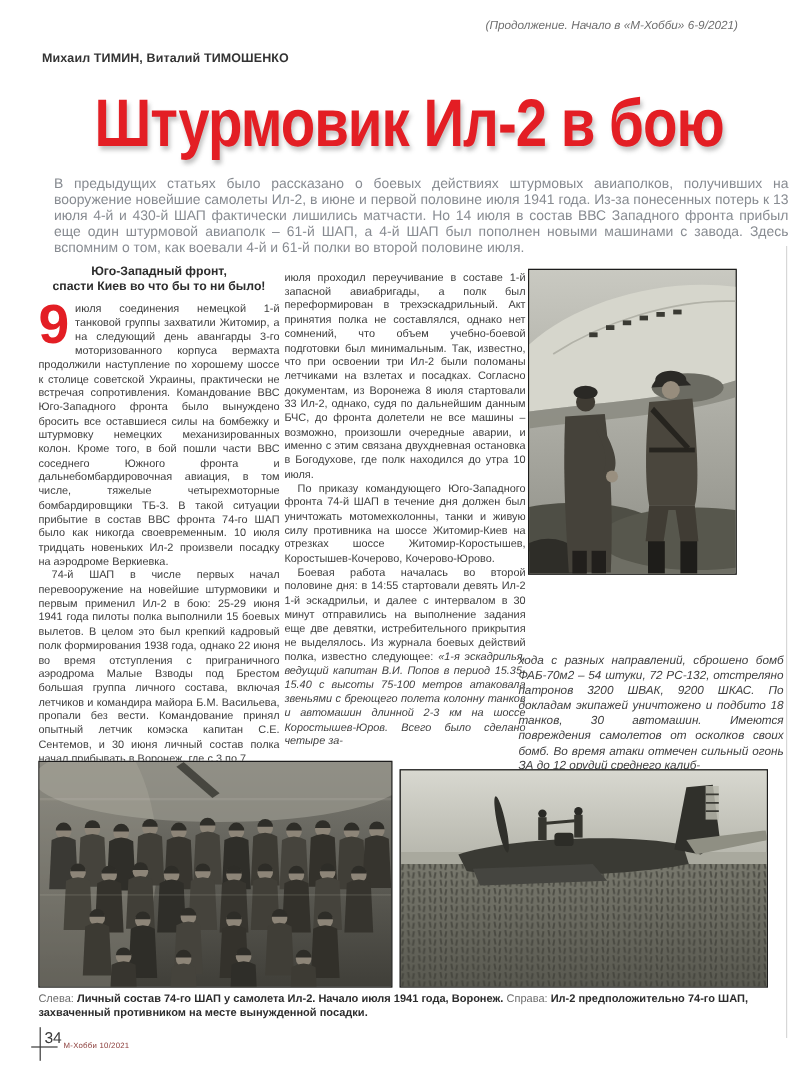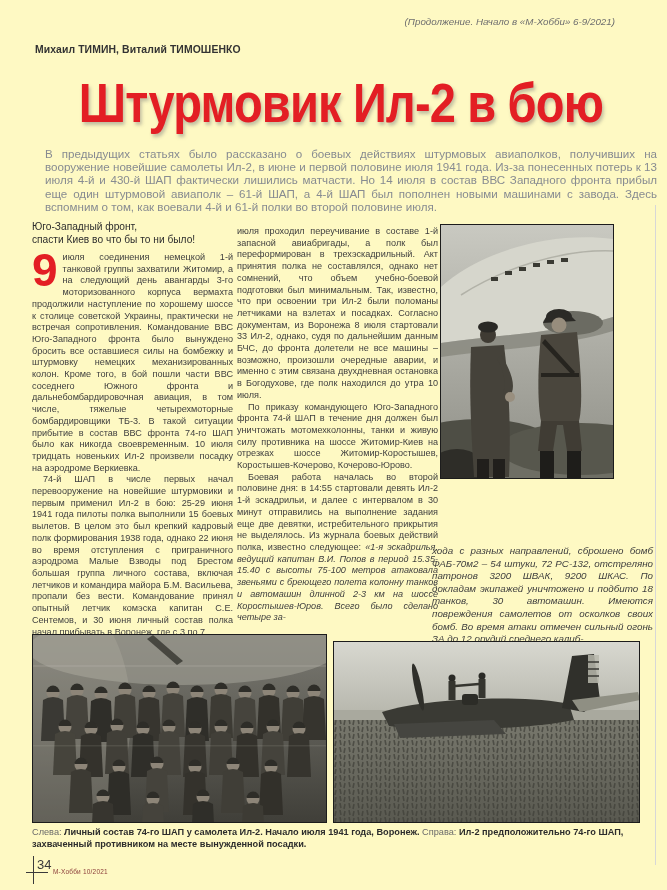--- a/index.html
+++ b/index.html
@@ -1,33 +1,33 @@
 <!DOCTYPE html>
 <html lang="ru"><head>
 <meta charset="utf-8">
 <style>
   html,body{margin:0;padding:0;background:#e8e8e8;}
   .page{
-    position:relative;width:667px;height:890px;margin:0 auto;background:#fef9c3;
+    position:relative;width:667px;height:890px;margin:0 auto;background:#ffffff;
     font-family:"Liberation Sans",sans-serif;overflow:hidden;color:#3f3f3f;
   }
   .abs{position:absolute;}
   .continuation{top:16px;right:52px;font-size:9.8px;font-style:italic;color:#6f6f6f;}
   .authors{left:35px;top:43px;font-size:10.4px;font-weight:bold;color:#333;line-height:14px;letter-spacing:.1px;text-align:center;}
   .title{
     left:30px;top:70px;width:610px;text-align:center;white-space:nowrap;
     font-size:56px;font-weight:bold;color:#e31e24;letter-spacing:-1px;
     transform:scaleX(.84);transform-origin:50% 50%;
     text-shadow:2px 3px 4px rgba(120,120,120,.45);
   }
   .intro{
     left:45px;top:147px;width:612px;font-size:11.6px;line-height:13.2px;
     font-weight:normal;color:#878b91;text-align:justify;
   }
-  .col-heading{left:32px;top:221px;width:201px;font-size:10.2px;font-weight:normal;color:#2d2d2d;line-height:12.6px;}
+  .col-heading{left:32px;top:221px;width:201px;font-size:10.2px;font-weight:bold;color:#2d2d2d;line-height:12.6px;text-align:center;}
   .bodycol{font-size:9.1px;line-height:11.7px;text-align:justify;color:#3e3e3e;}
   .bodycol p{margin:0;}
   .bodycol p.indent{text-indent:11px;}
   .col1{left:32px;top:252px;width:201px;height:382px;overflow:hidden;}
   .col2{left:237px;top:226px;width:201px;height:406px;overflow:hidden;}
   .dropcap{
     float:left;font-size:46px;line-height:35px;font-weight:bold;color:#e31e24;
     margin:1px 5px 0 0;
   }
   .quote{font-style:italic;}

